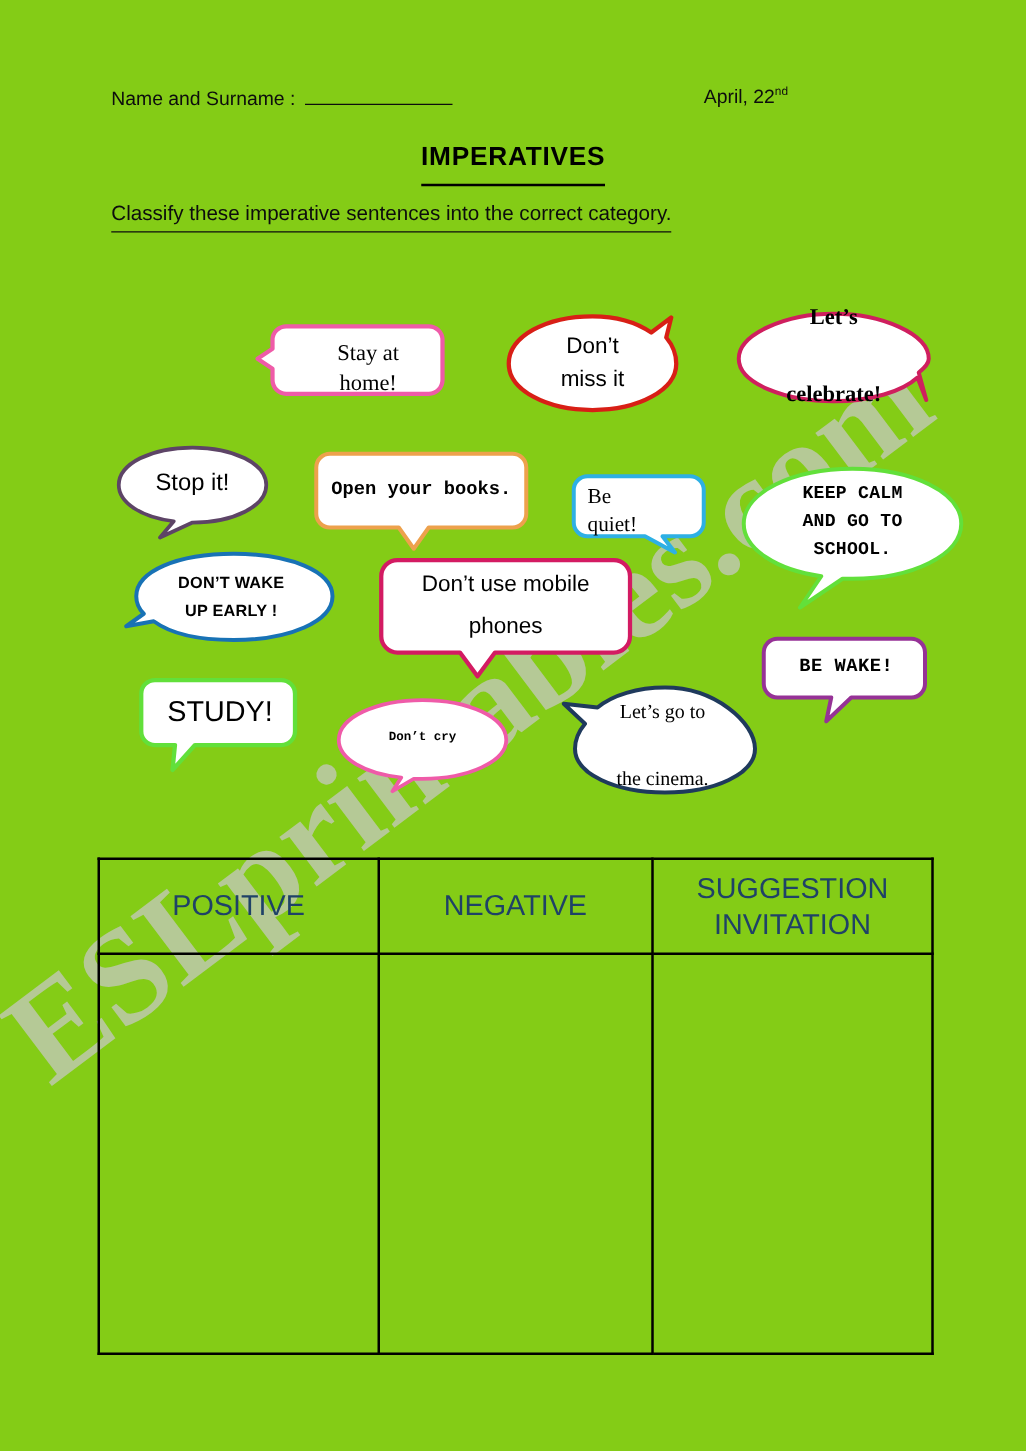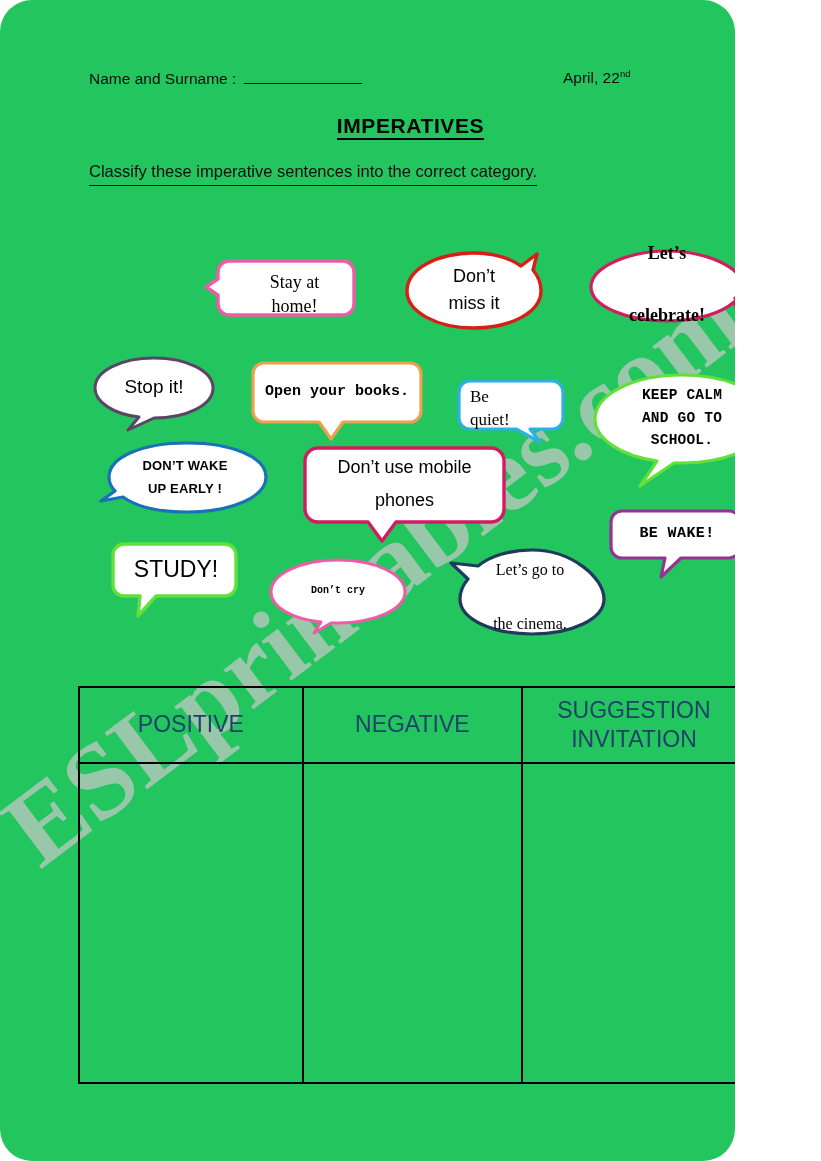--- a/index.html
+++ b/index.html
@@ -5,25 +5,24 @@
   html, body {
     margin: 0;
     padding: 0;
     background: #ffffff;
   }
   body {
     font-family: "Liberation Sans", sans-serif;
   }
   #page {
     position: relative;
-    width: 735px;
+    width: 821px;
     height: 1161px;
-    background: #22c55e;
+    background: #84cc16;
     overflow: hidden;
-    border-radius: 32px;
   }
 
   
   #watermark {
     position: absolute;
     left: 0;
     top: 0;
     width: 821px;
     height: 1161px;
     pointer-events: none;
@@ -82,21 +81,21 @@
     width: 821px;
     text-align: center;
     font-size: 21px;
     font-weight: bold;
     letter-spacing: 0.6px;
     color: #000000;
     z-index: 10;
   }
   .title span {
     border-bottom: 2.4px solid #000000;
-    padding-bottom: 1px;
+    padding-bottom: 10px;
   }
 
   .instruction {
     position: absolute;
     top: 162px;
     left: 89px;
     font-size: 16.5px;
     color: #0d0d0d;
     z-index: 10;
     white-space: nowrap;

